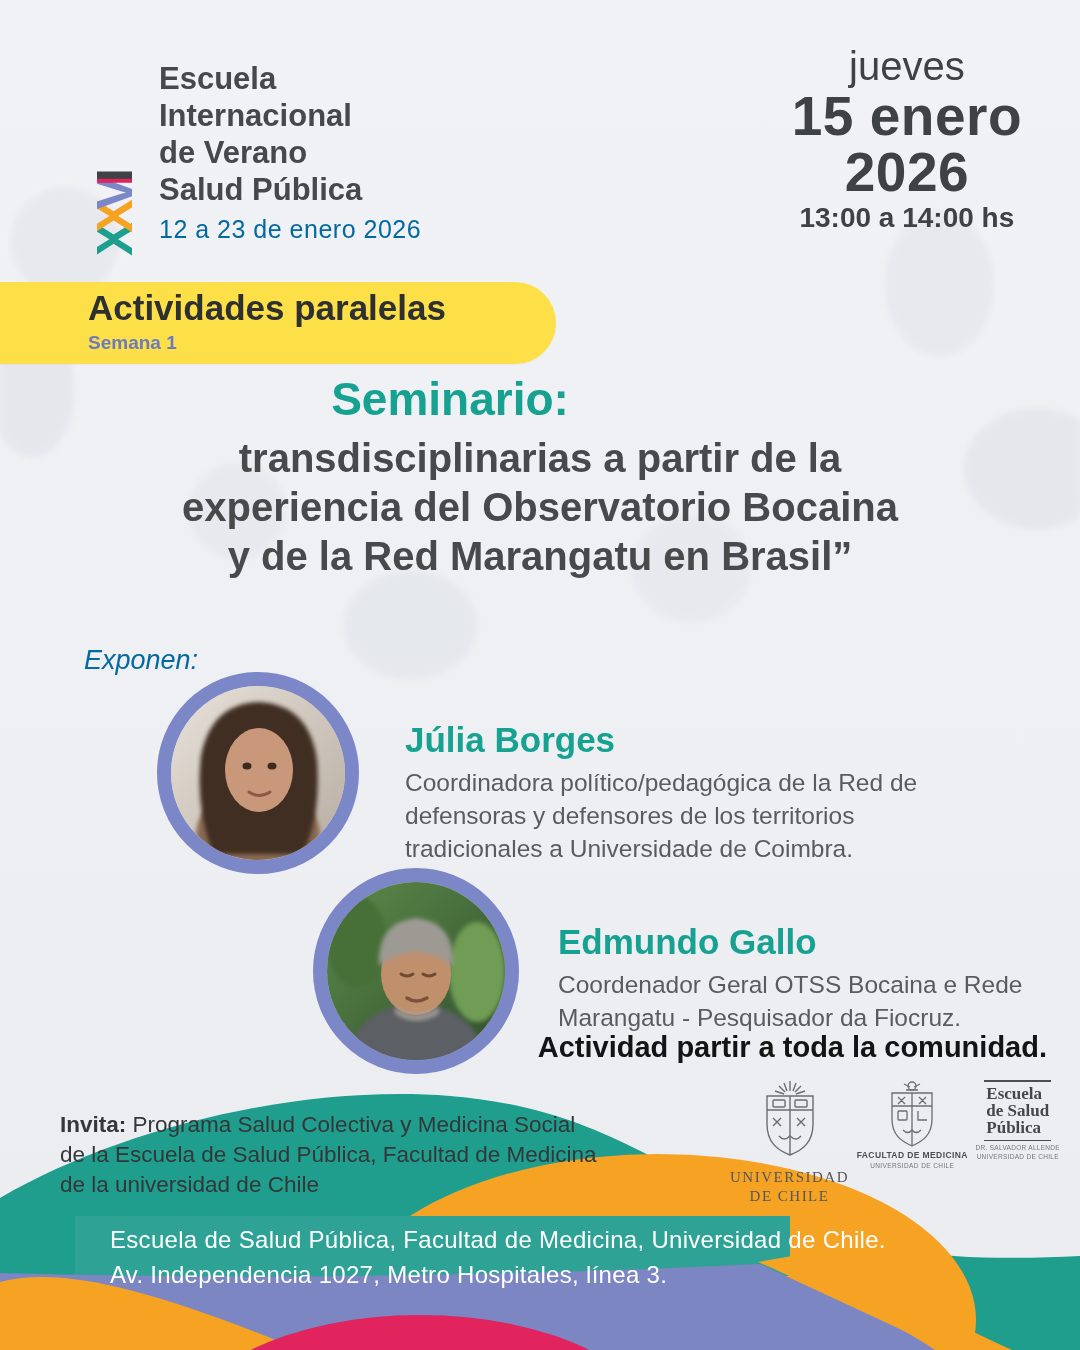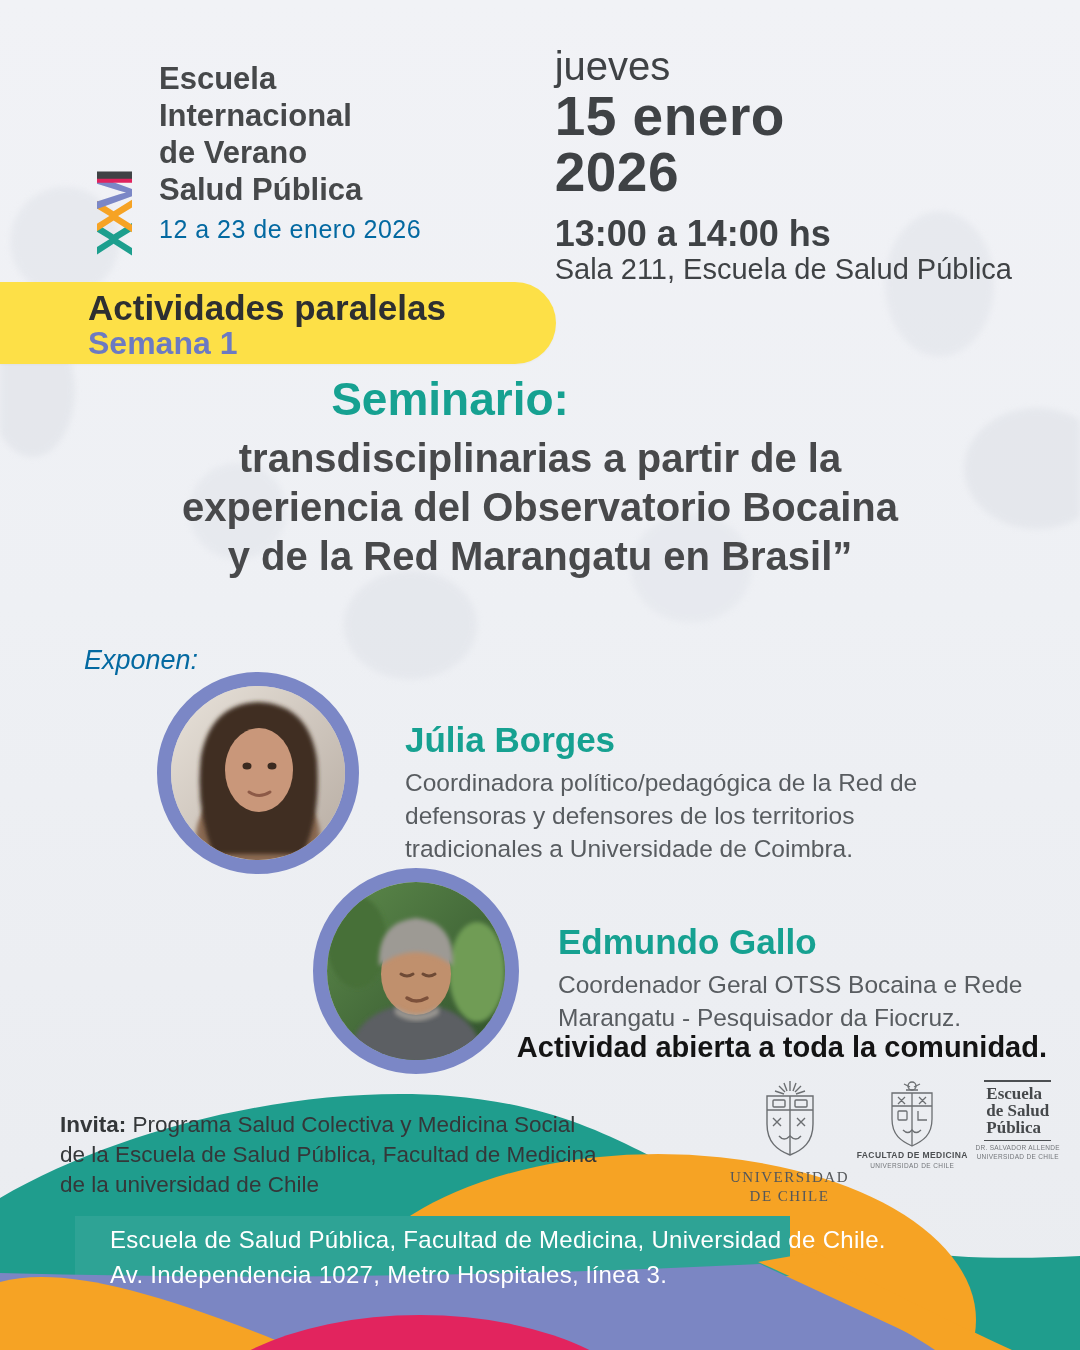--- a/index.html
+++ b/index.html
@@ -29,32 +29,32 @@
   .numeral { writing-mode:vertical-rl; transform:rotate(180deg); font-weight:800; font-size:50px;
     letter-spacing:-10px; line-height:55px; height:190px; margin-top:6px; }
   .numeral span { display:inline; }
   .n-teal{color:#1d9f8e;} .n-orange{color:#f6a324;} .n-purple{color:#7b87c6;}
   .n-pink{color:#e0245e;} .n-dark{color:#3f4245;}
   .logo-text { margin-left:16px; }
   .logo-line { font-size:31px; font-weight:700; color:#46484a; line-height:37px; }
   .logo-dates { font-size:25px; color:#0369a1; margin-top:7px; letter-spacing:.5px; }
 
   
-  .when { position:absolute; right:68px; top:44px; text-align:left; color:#3f4245; }
+  .when { position:absolute; right:58px; top:44px; text-align:center; color:#3f4245; }
   .when .weekday { font-size:40px; font-weight:400; line-height:44px; }
   .when .big { font-size:55px; font-weight:800; line-height:56px; letter-spacing:.5px; }
-  .when .time { font-size:36px; font-weight:700; margin-top:16px; line-height:36px; }
+  .when .time { font-size:28px; font-weight:700; margin-top:0; line-height:36px; }
   .when .venue { font-size:29px; font-weight:400; line-height:34px; }
 
   
   .pill { position:absolute; left:0; top:282px; width:556px; height:82px; background:#fde047;
     border-radius:0 41px 41px 0; display:flex; flex-direction:column; justify-content:center;
     padding-left:88px; box-shadow:0 1px 2px rgba(0,0,0,.03); }
   .pill .t { font-size:35px; font-weight:800; color:#2d2f31; line-height:40px; }
-  .pill .w { font-size:32px; font-weight:700; color:#6c7ac2; line-height:30px; }
+  .pill .w { font-size:19px; font-weight:700; color:#6c7ac2; line-height:30px; }
 
   
   .sem-label { position:absolute; left:0; top:372px; width:900px; text-align:center;
     font-size:46px; font-weight:800; color:#16a191; }
   .sem-title { position:absolute; left:0; top:434px; width:1080px; text-align:center;
     font-size:40px; font-weight:700; color:#48494b; line-height:49px; }
 
   
   .exponen { position:absolute; left:84px; top:645px; font-size:27px; font-style:italic; color:#0369a1; }
   .photo { position:absolute; border:14px solid #7b87c6; border-radius:50%; overflow:hidden; background:#cfd3da; }
@@ -104,21 +104,20 @@
     <div class="logo-line">Salud Pública</div>
     <div class="logo-dates">12 a 23 de enero 2026</div>
   </div>
 </div>
 
 <div class="when">
   <div class="weekday">jueves</div>
   <div class="big">15 enero</div>
   <div class="big">2026</div>
   <div class="time">13:00 a 14:00 hs</div>
-  <div class="venue">Sala 211, Escuela de Salud Pública</div>
 </div>
 
 <div class="pill">
   <div class="t">Actividades paralelas</div>
   <div class="w">Semana 1</div>
 </div>
 
 <div class="sem-label">Seminario:</div>
 <div class="sem-title">
   <div>transdisciplinarias a partir de la</div>
@@ -174,21 +173,21 @@
     <path d="M96,92 Q102,96 108,92" stroke="#6e4a35" stroke-width="3" fill="none" stroke-linecap="round"></path>
     <path d="M80,116 Q89,122 100,116" stroke="#7c503a" stroke-width="3.5" fill="none" stroke-linecap="round"></path>
     <path d="M68,124 Q89,140 112,124 L112,132 Q89,146 68,132 Z" fill="#aba69e" opacity=".8" filter="url(#soft2)"></path>
   </svg>
 </div>
 <div class="spk-edmundo">
   <div class="spk-name">Edmundo Gallo</div>
   <div class="spk-bio">Coordenador Geral OTSS Bocaina e Rede Marangatu - Pesquisador da Fiocruz.</div>
 </div>
 
-<div class="open-note">Actividad abierta a toda la comunidad.</div>
+<div class="open-note">Actividad partir a toda la comunidad.</div>
 
 <div class="invita"><b>Invita:</b><span> Programa Salud Colectiva y Medicina Social de la Escuela de Salud Pública, Facultad de Medicina de la universidad de Chile</span></div>
 
 <div class="partners">
   <div class="partner">
     <svg width="62" height="80" viewBox="0 0 62 80" fill="none" stroke="#6b6e71">
       <g stroke-width="1.4">
         <path d="M31 1 L31 11 M25 3 L28 11 M37 3 L34 11 M20 6 L26 12 M42 6 L36 12 M16 11 L25 14 M46 11 L37 14"></path>
         <path d="M8 16 H54 V44 C54 62 44 70 31 75 C18 70 8 62 8 44 Z"></path>
         <path d="M8 30 H54 M31 16 V75"></path>

